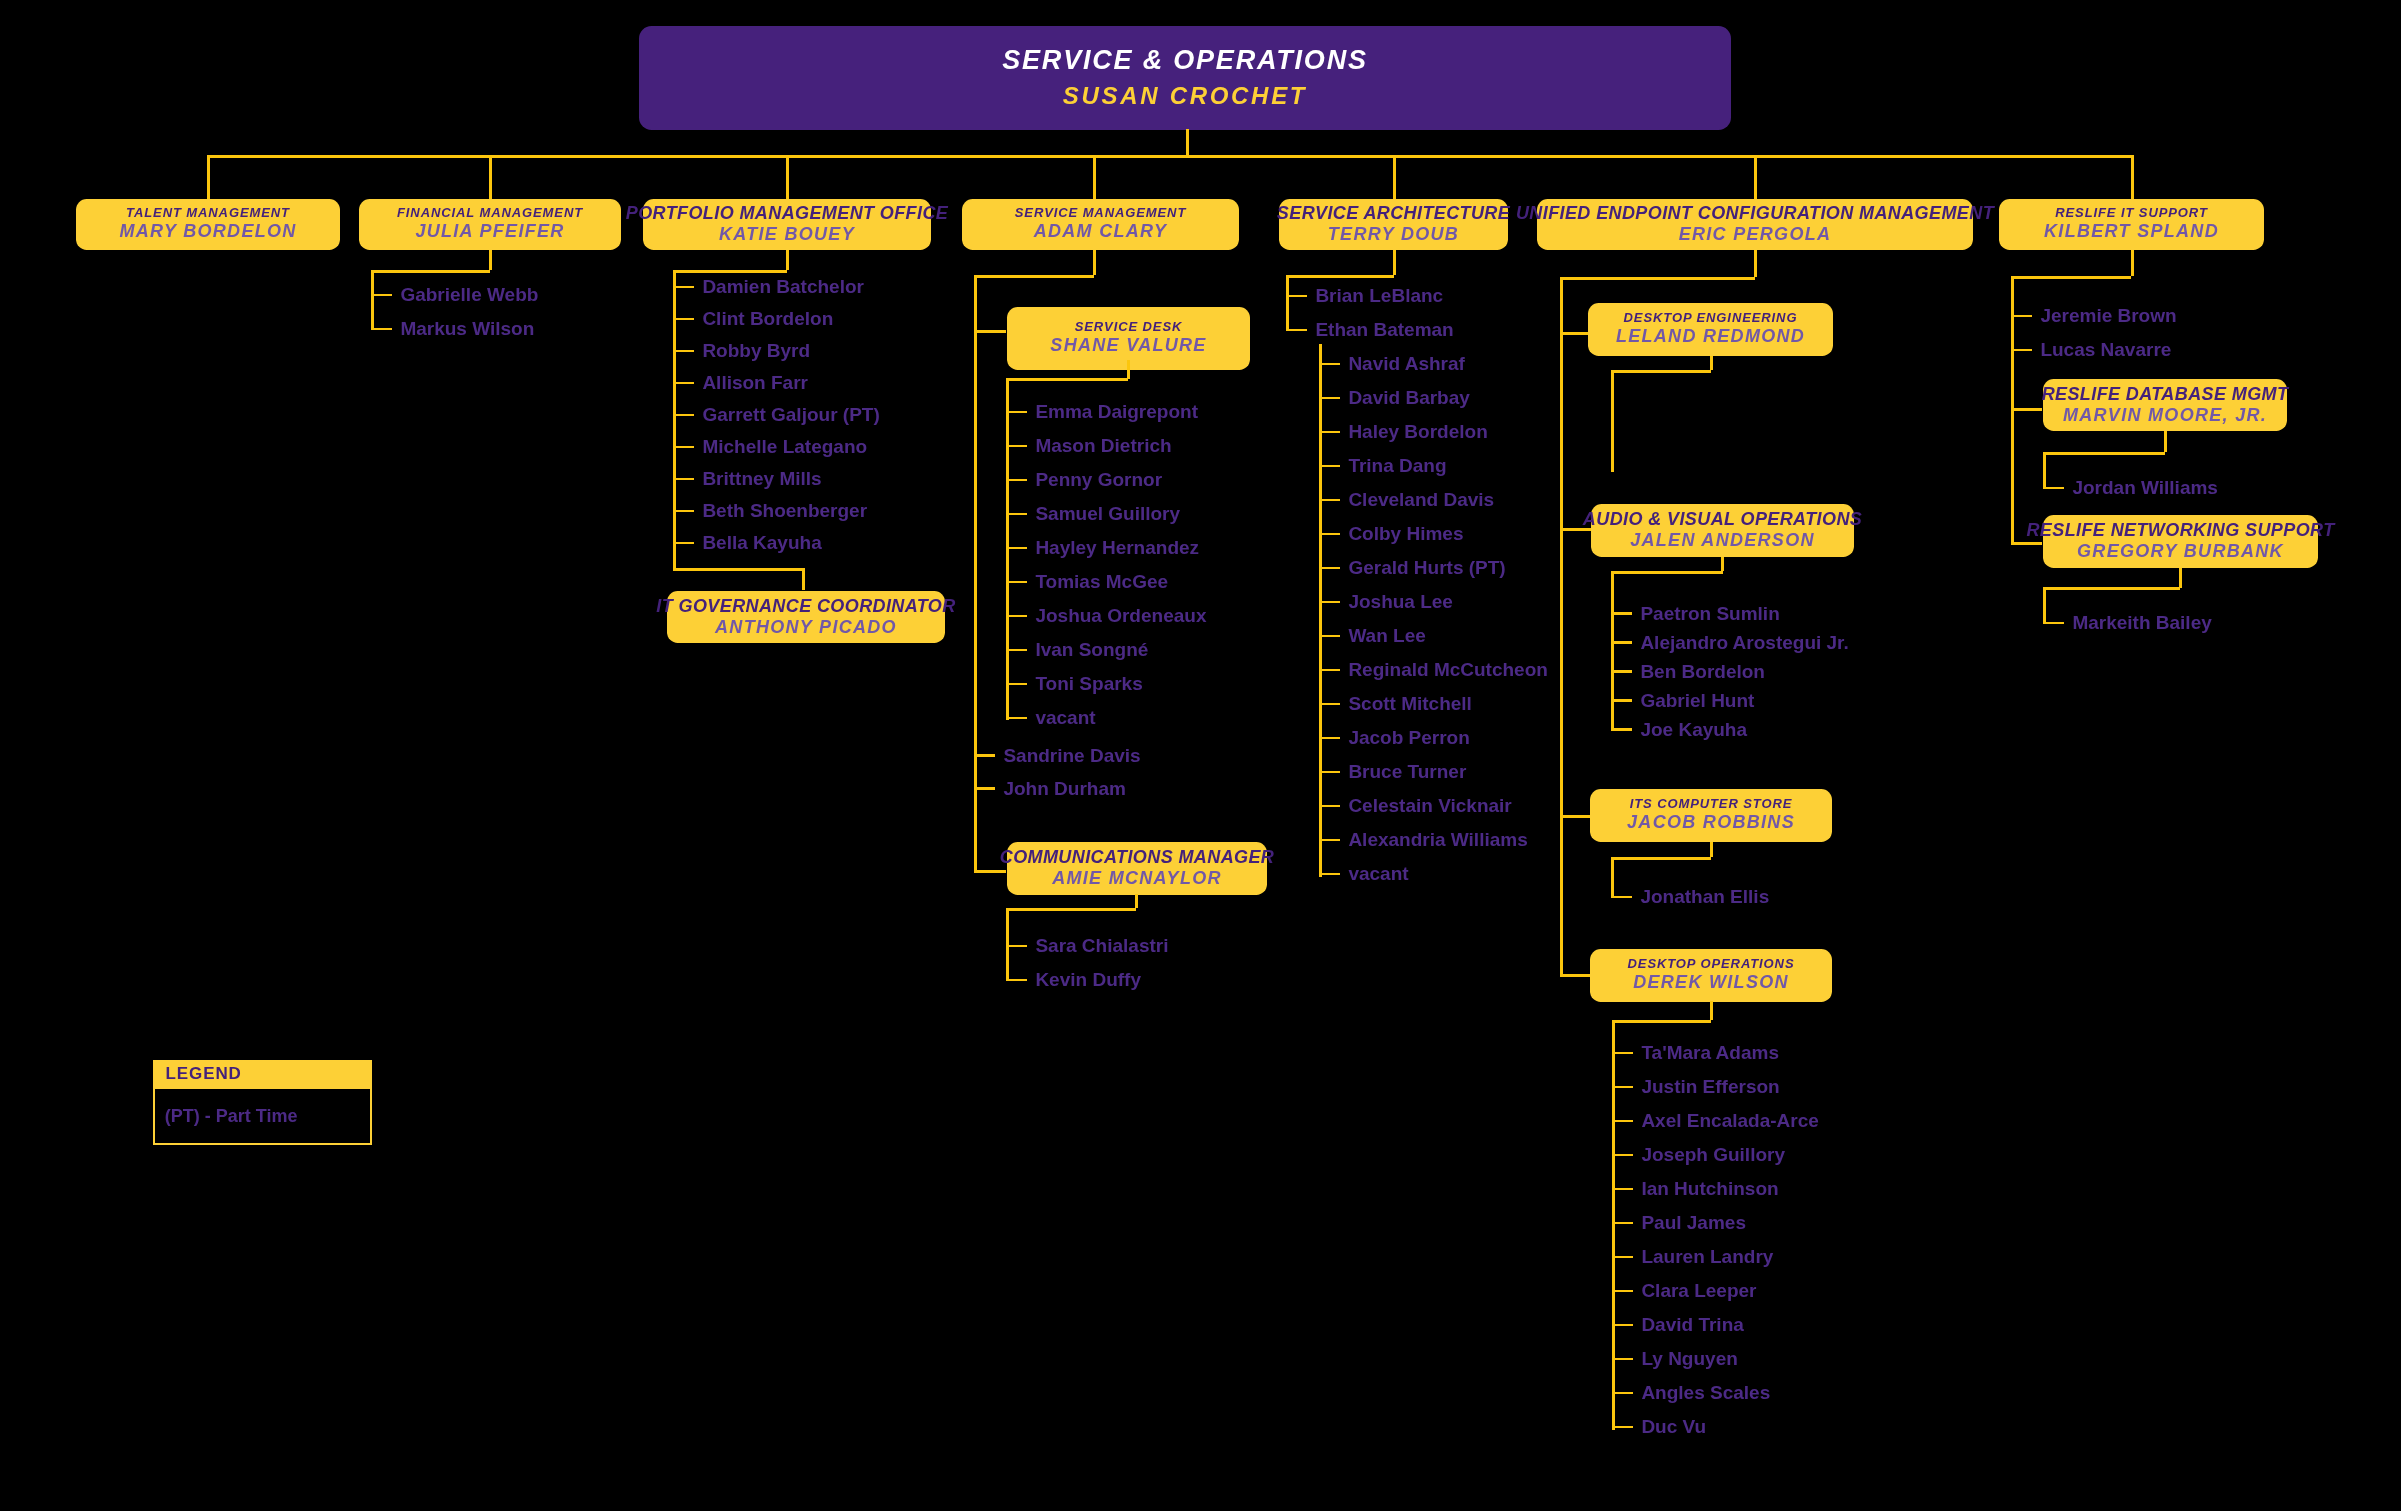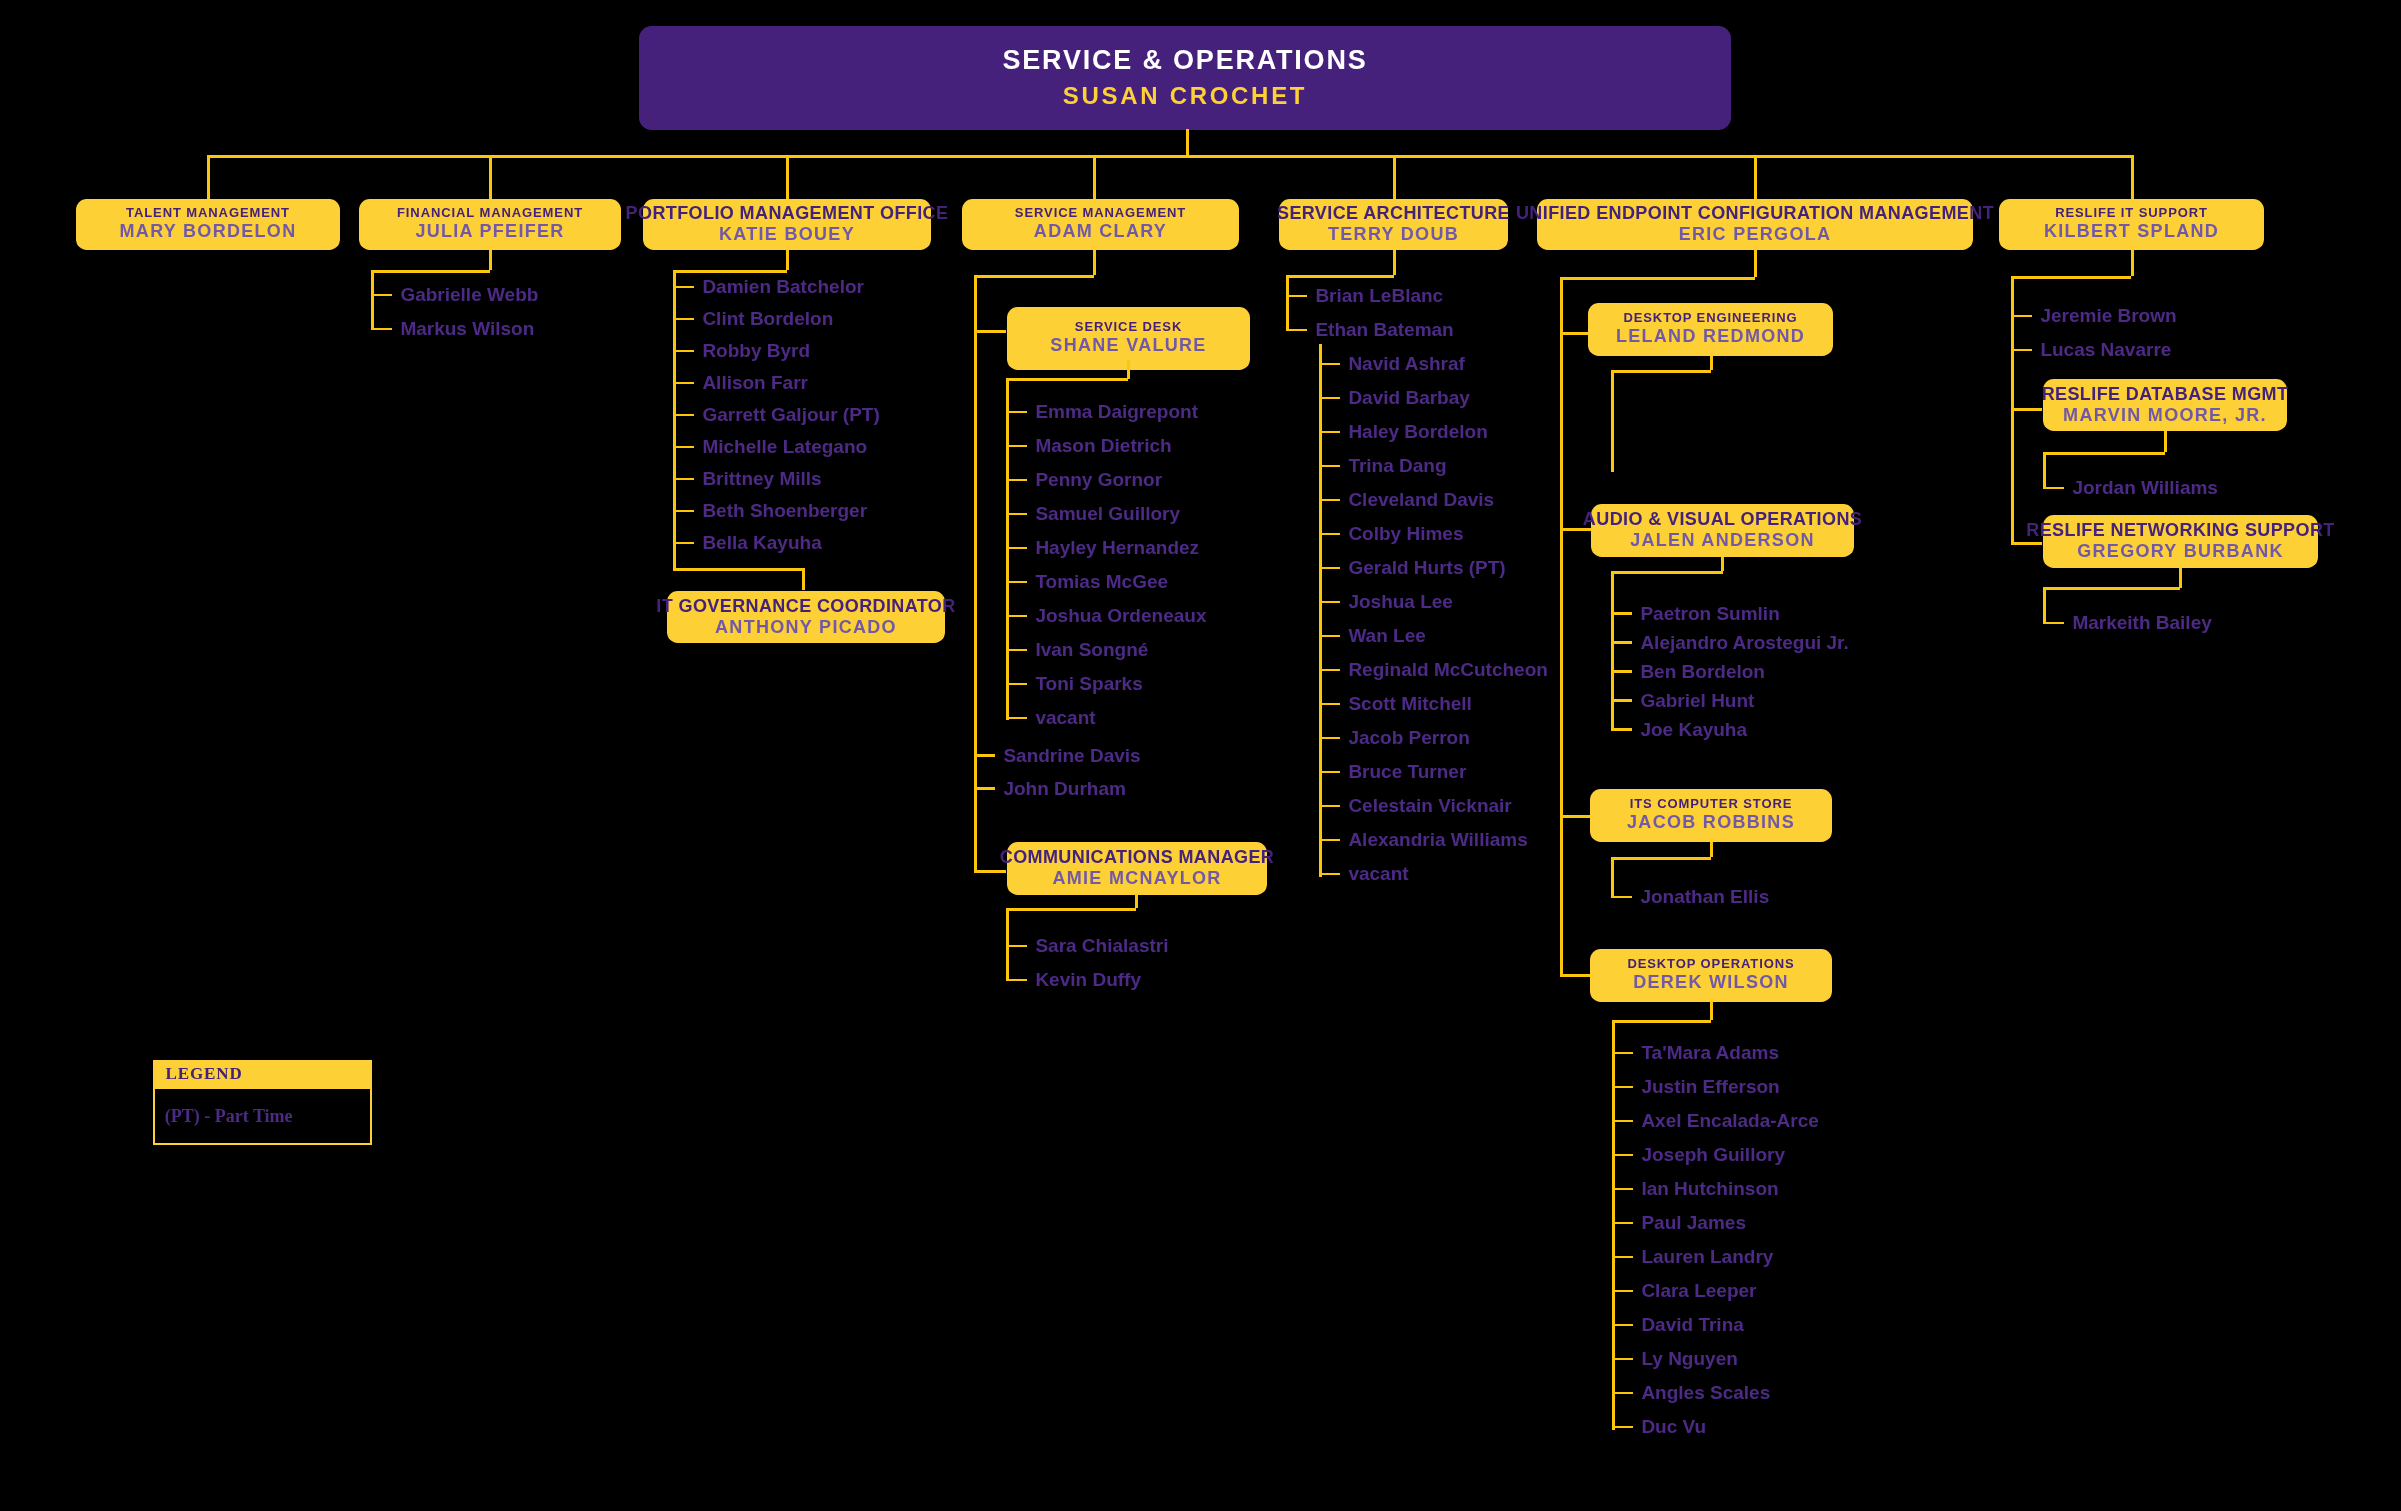--- a/index.html
+++ b/index.html
@@ -3,34 +3,34 @@
 <meta charset="utf-8">
 <style>
   html,body{margin:0;padding:0;background:#000;}
   .canvas{position:relative;width:2401px;height:1512px;background:#000;overflow:hidden;
           font-family:"Liberation Sans","DejaVu Sans",sans-serif;}
   
   .v{position:absolute;width:2.7px;background:#FCC60D;}
   .h{position:absolute;height:2.7px;background:#FCC60D;}
   
   .box{position:absolute;background:#FDD036;border-radius:10.7px;display:flex;flex-direction:column;
-       justify-content:center;align-items:center;text-align:right;}
+       justify-content:center;align-items:center;text-align:right;font-style:italic;}
   .box-title{color:#44217B;font-weight:bold;font-size:13px;letter-spacing:0.9px;line-height:1.15;white-space:nowrap;}
   .box-manager{color:#7158A8;font-weight:bold;font-size:18px;letter-spacing:1.3px;line-height:1.2;white-space:nowrap;}
   .root{background:#46217C;border-radius:12.5px;}
   .root .box-title{color:#FFFFFF;font-size:27px;letter-spacing:1.8px;}
   .root .box-manager{color:#FDD036;font-size:24px;letter-spacing:2.7px;margin-top:5.4px;}
   .small-title{font-size:18px !important;letter-spacing:0.4px !important;}
   
   .list{position:absolute;display:flex;flex-direction:column;}
   .row{height:var(--gap);display:flex;align-items:center;}
   .tick{width:21.4px;height:2.7px;background:#FCC60D;flex:0 0 auto;}
   .member{margin-left:8px;font-weight:bold;font-size:19px;color:#4C2A86;white-space:nowrap;}
   
-  .legend{position:absolute;left:153px;top:1060px;width:219px;font-family:Liberation Serif, serif;}
+  .legend{position:absolute;left:153px;top:1060px;width:219px;}
   .legend-header{height:27px;background:#FDD036;display:flex;align-items:center;padding-left:12.5px;
                  color:#44217B;font-weight:bold;font-size:17px;letter-spacing:0.9px;}
   .legend-body{height:54px;border:2.7px solid #FDD036;display:flex;align-items:center;padding-left:9.8px;
                color:#4C2A86;font-weight:bold;font-size:18px;}
 </style>
 </head>
 <body>
 
 <div class="canvas">
 

